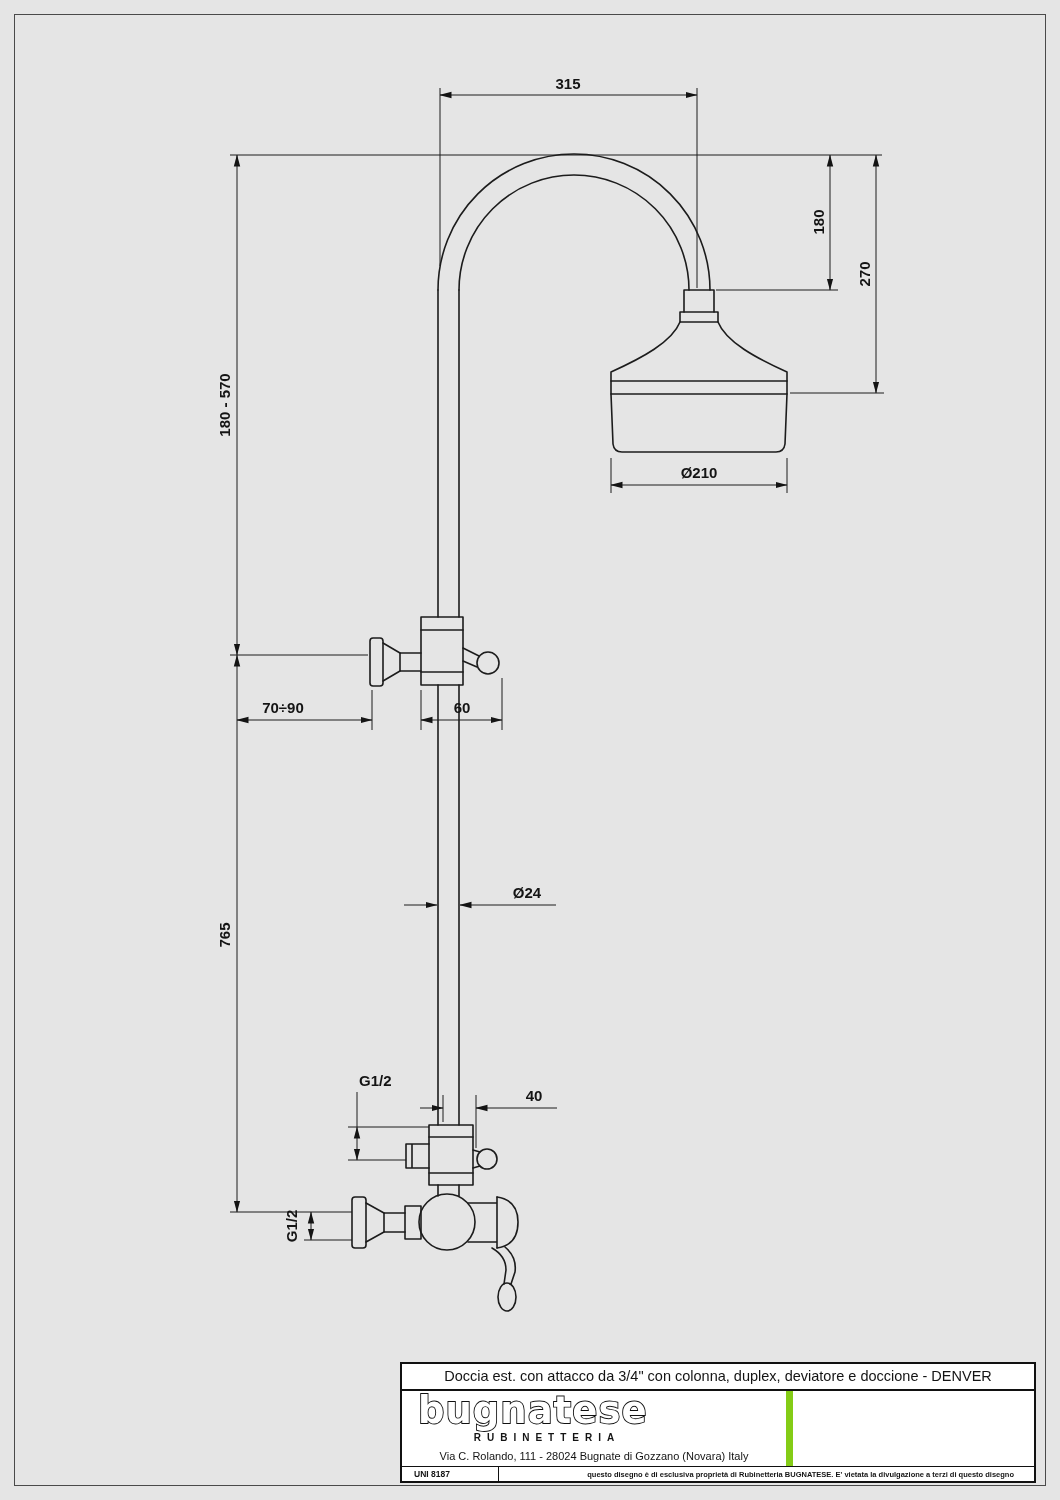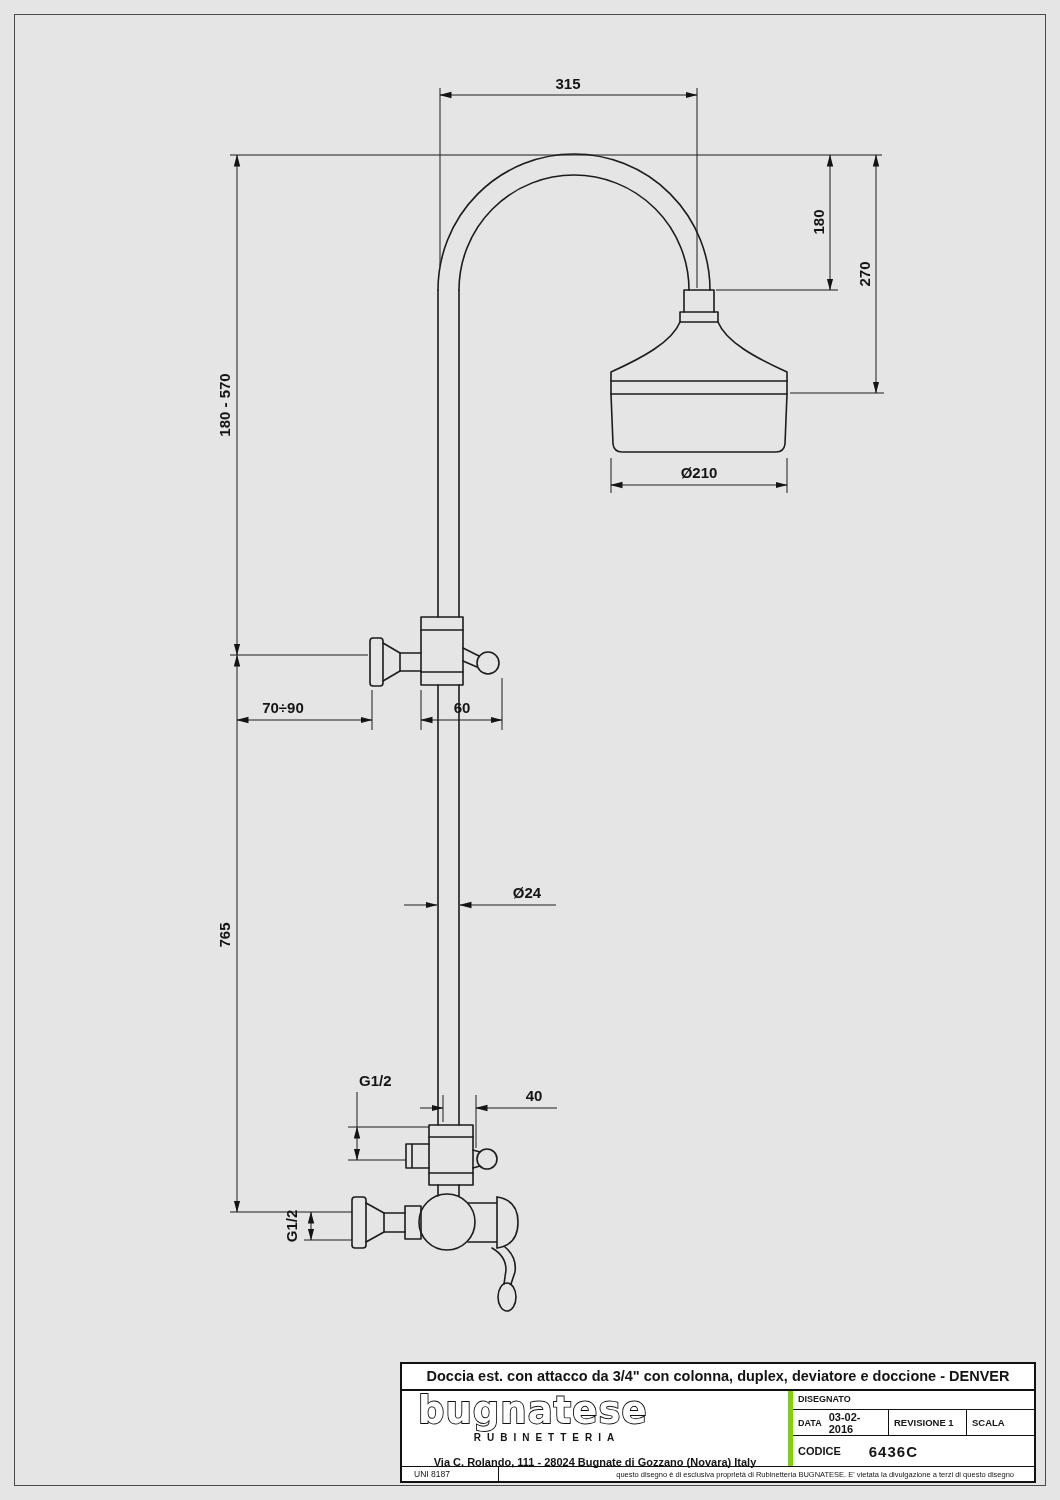--- a/index.html
+++ b/index.html
@@ -7,42 +7,42 @@
   body{font-family:"Liberation Sans",sans-serif;color:#141414}
   .page{position:relative;width:1060px;height:1500px;background:#e5e5e5;overflow:hidden}
   .sheet-border{position:absolute;left:14px;top:14px;width:1032px;height:1472px;border:1px solid #4a4a4a}
   svg.drawing{position:absolute;left:0;top:0}
   .obj{stroke:#1c1c1c;stroke-width:1.6;fill:none;stroke-linejoin:round;stroke-linecap:round}
   .dim{stroke:#1c1c1c;stroke-width:1;fill:none}
   svg text{font-family:"Liberation Sans","DejaVu Sans",sans-serif;font-size:15px;font-weight:bold;fill:#141414}
 
   
   .titleblock{position:absolute;left:400px;top:1362px;width:636px;height:121px;border:2px solid #111;background:#fff;display:flex;flex-direction:column}
-  .tb-title{height:27px;line-height:25px;text-align:center;font-size:14.5px;font-weight:bold;border-bottom:2px solid #111;white-space:nowrap;overflow:hidden}
+  .tb-title{height:27px;line-height:25px;text-align:center;font-size:14.5px;font-weight:normal;border-bottom:2px solid #111;white-space:nowrap;overflow:hidden}
   .tb-main{flex:1;display:flex;min-height:0}
-  .tb-left{width:391px;border-right:5px solid #84cc16;display:flex;flex-direction:column;align-items:center;padding-top:1px}
+  .tb-left{width:391px;border-right:7px solid #84cc16;display:flex;flex-direction:column;align-items:center;padding-top:1px}
   .logo-wrap{align-self:flex-start;margin-left:16px;width:252px;text-align:center}
   .logo-text{font-family:"DejaVu Sans",sans-serif;font-size:37px;font-weight:bold;letter-spacing:1px;fill:#fff;stroke:#111;stroke-width:1.8px;paint-order:stroke}
   .tb-sub{font-size:10px;font-weight:bold;letter-spacing:6px;margin-top:-4px;text-indent:6px}
-  .tb-addr{font-size:11px;font-weight:bold;margin-top:13px}
+  .tb-addr{font-size:11px;font-weight:normal;margin-top:7px}
   .tb-right{flex:1;display:flex;flex-direction:column;min-width:0}
   .tb-row-disegnato{height:19px;border-bottom:1px solid #111;font-size:9px;font-weight:bold;padding:3px 5px 0 5px}
   .tb-row-meta{height:26px;border-bottom:1px solid #111;display:flex}
   .tb-cell{border-right:1px solid #111;display:flex;align-items:center;padding:0 5px;font-weight:bold}
   .tb-cell:last-child{border-right:none}
   .tb-cell .lbl{font-size:9px;margin-right:7px}
   .tb-cell .val{font-size:11px}
   .tb-cell-data{width:96px}
   .tb-cell-rev{width:78px}
   .tb-cell-scala{flex:1}
   .tb-cell-rev .lbl,.tb-cell-scala .lbl{font-size:9.5px;margin-right:0}
   .tb-row-codice{flex:1;display:flex;align-items:center;padding:0 5px;font-weight:bold}
   .tb-row-codice .lbl{font-size:11px}
   .tb-row-codice .val{font-size:15px;margin-left:28px;letter-spacing:1px}
-  .tb-strip{height:15px;border-top:1px solid #111;display:flex;align-items:stretch;font-weight:normal}
+  .tb-strip{height:15px;border-top:1px solid #111;display:flex;align-items:stretch;font-weight:bold}
   .tb-uni{width:97px;border-right:1px solid #111;padding-left:12px;font-size:8.5px;display:flex;align-items:center}
   .tb-copy{flex:1;font-size:7.5px;display:flex;align-items:center;justify-content:flex-end;padding-right:20px;white-space:nowrap;overflow:hidden}
 </style>
 </head>
 <body>
 
 <div class="page">
   <div class="sheet-border"></div>
 
   <svg class="drawing" width="1060" height="1500" viewBox="0 0 1060 1500">
@@ -155,40 +155,19 @@
     <div class="tb-main">
       <div class="tb-left">
         <div class="logo-wrap">
           <svg width="252" height="40">
             <text class="logo-text" x="0" y="31">bugnatese</text>
           </svg>
           <div class="tb-sub">RUBINETTERIA</div>
         </div>
         <div class="tb-addr">Via C. Rolando, 111 - 28024 Bugnate di Gozzano (Novara) Italy</div>
       </div>
-      <div class="tb-right">
-        <div class="tb-row-disegnato">
-          <span>DISEGNATO</span>
-        </div>
-        <div class="tb-row-meta">
-          <div class="tb-cell tb-cell-data">
-            <span class="lbl">DATA</span>
-            <span class="val">03-02-2016</span>
-          </div>
-          <div class="tb-cell tb-cell-rev">
-            <span class="lbl">REVISIONE 1</span>
-          </div>
-          <div class="tb-cell tb-cell-scala">
-            <span class="lbl">SCALA</span>
-          </div>
-        </div>
-        <div class="tb-row-codice">
-          <span class="lbl">CODICE</span>
-          <span class="val">6436C</span>
-        </div>
-      </div>
     </div>
     <div class="tb-strip">
       <div class="tb-uni">UNI 8187</div>
       <div class="tb-copy">questo disegno è di esclusiva proprietà di Rubinetteria BUGNATESE. E' vietata la divulgazione a terzi di questo disegno</div>
     </div>
   </div>
 </div>
 
 </body></html>

